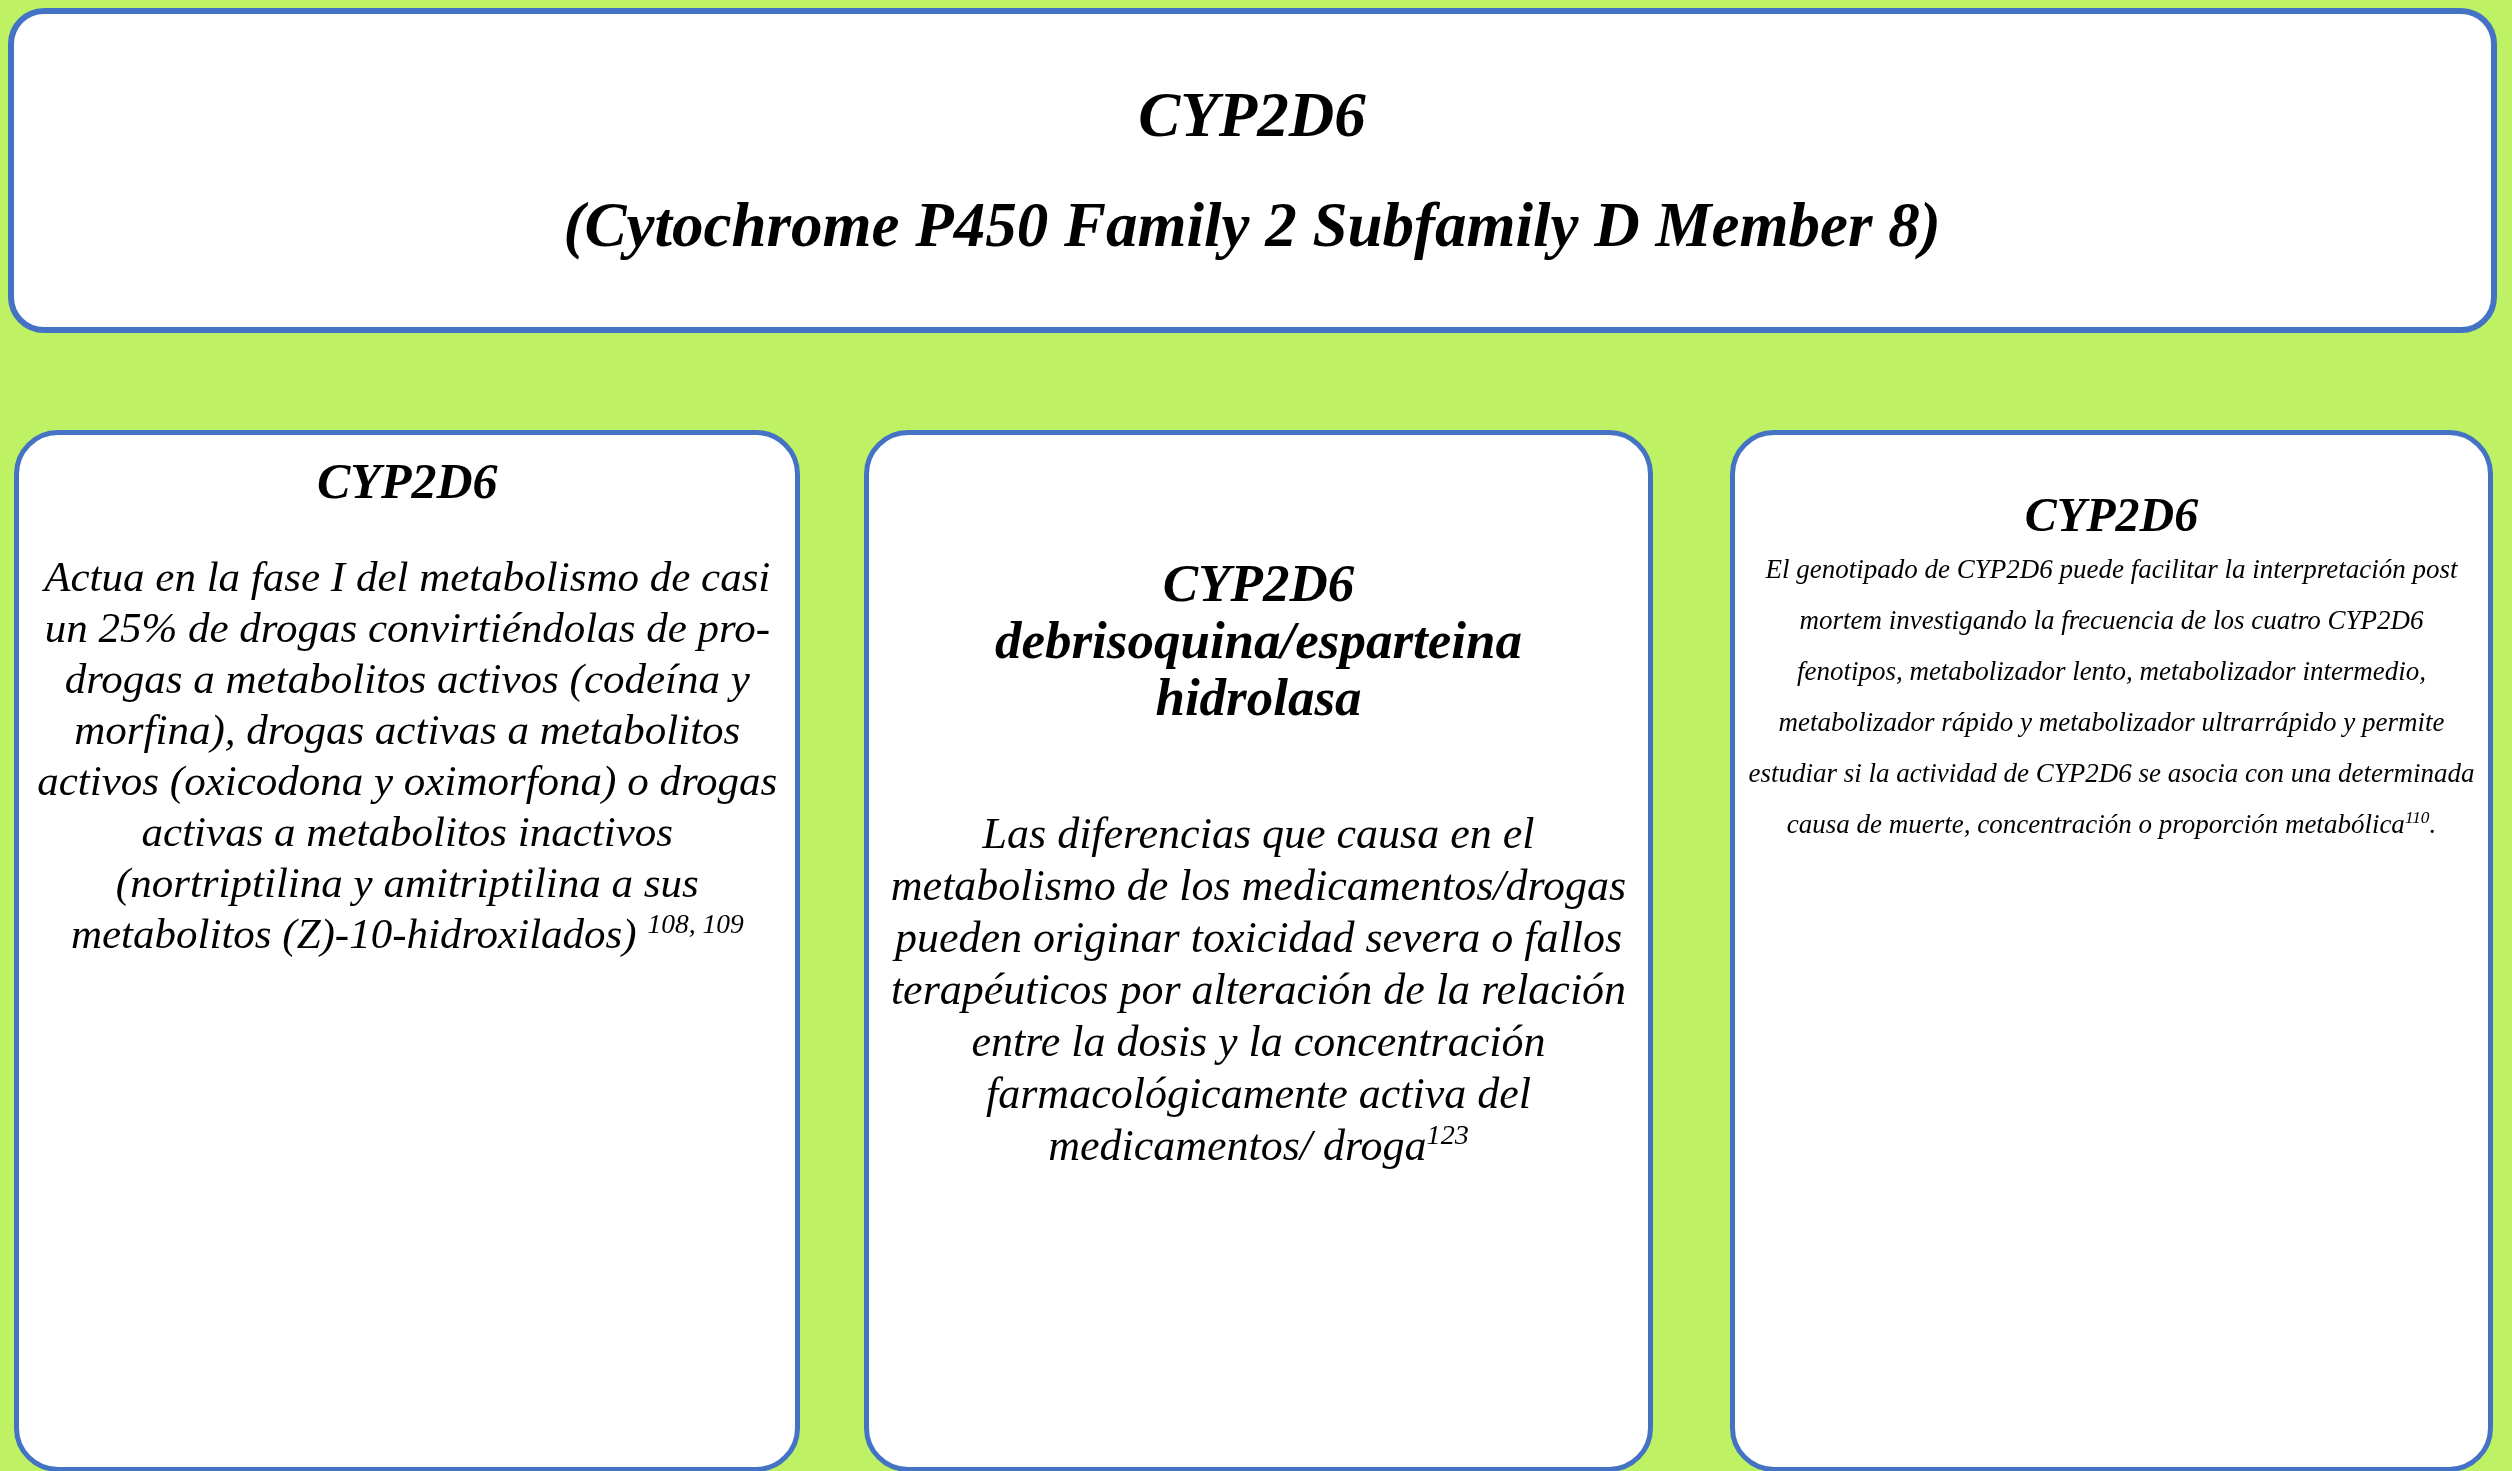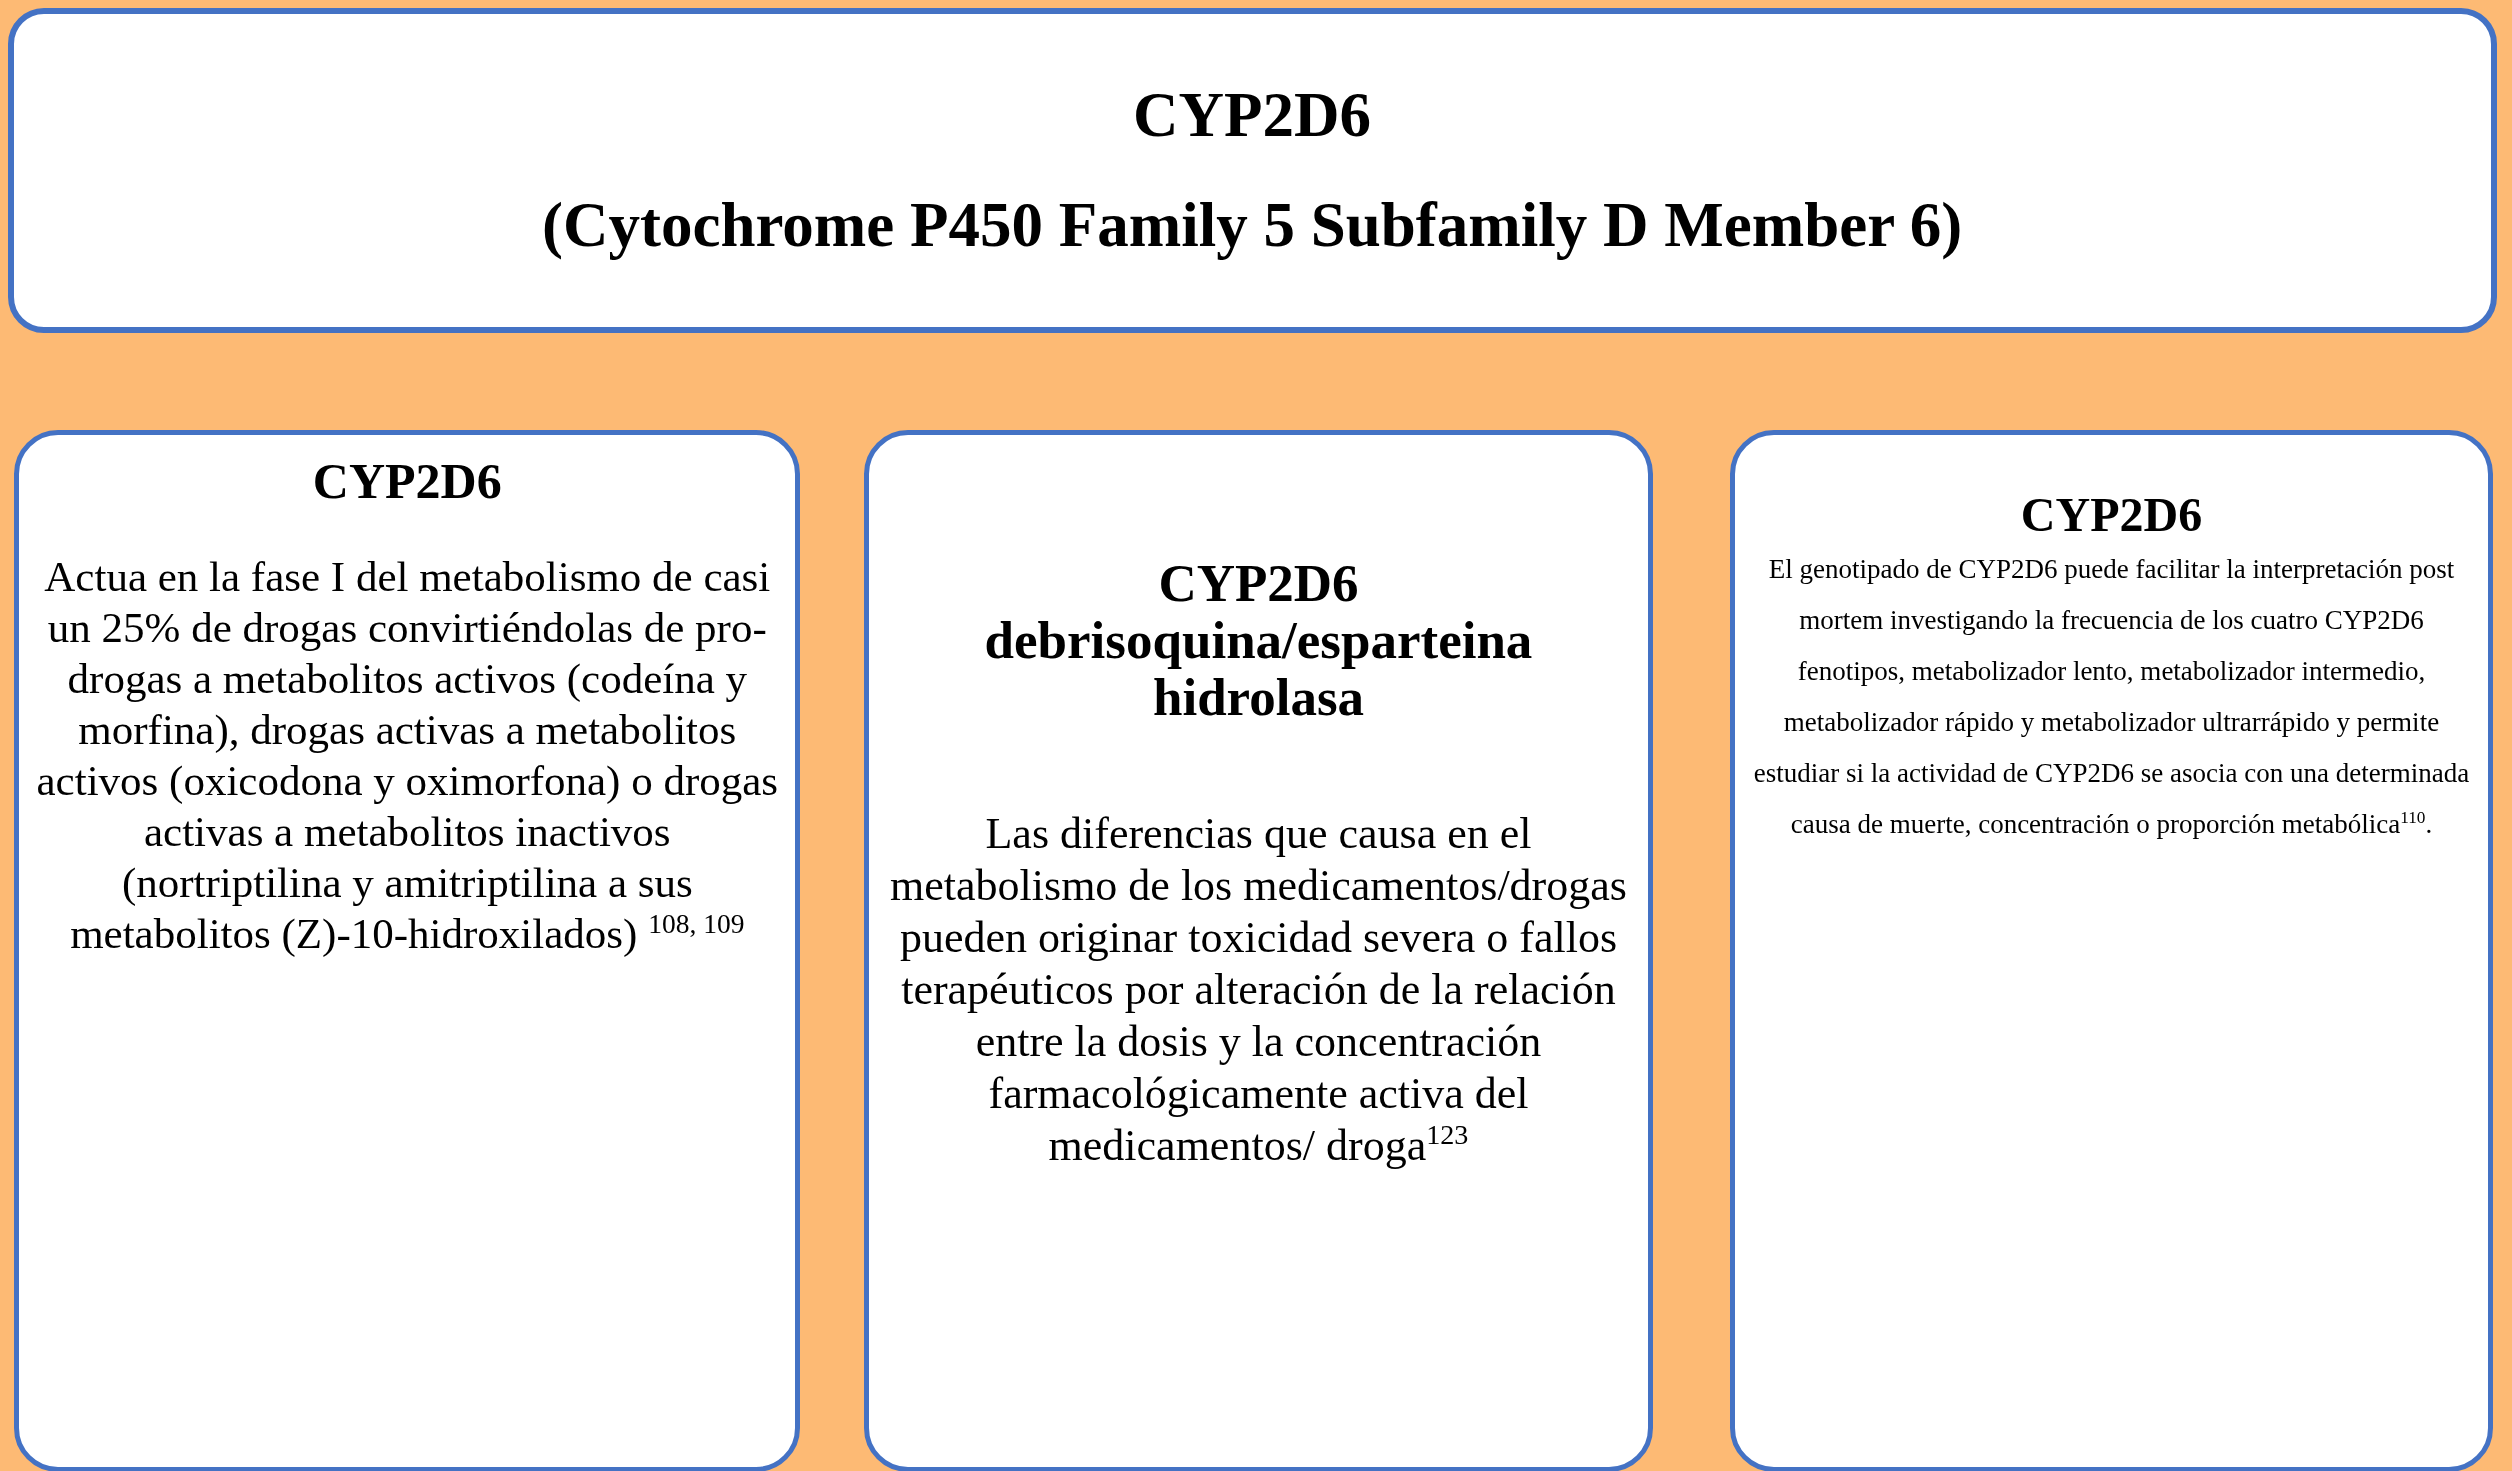--- a/index.html
+++ b/index.html
@@ -8,21 +8,22 @@
     width: 2512px;
     height: 1472px;
     font-family: "Liberation Serif", "DejaVu Serif", serif;
     color: #000000;
     overflow: hidden;
   }
   .canvas {
     position: relative;
     width: 2512px;
     height: 1472px;
-    background: #fdba74;
+    background: #bef264;
+    font-style: italic;
   }
   .rounded-box {
     position: absolute;
     border: 5.7px solid #4472C4;
     border-radius: 44px;
     background: #ffffff;
     text-align: center;
   }
   .header-box {
     left: 7.6px;
@@ -77,21 +78,21 @@
     line-height: 0;
   }
 </style>
 </head>
 <body>
 
 <div class="canvas">
 
   <div class="rounded-box header-box">
     <div class="figure-title">CYP2D6</div>
-    <div class="figure-subtitle">(Cytochrome P450 Family 5 Subfamily D Member 6)</div>
+    <div class="figure-subtitle">(Cytochrome P450 Family 2 Subfamily D Member 8)</div>
   </div>
 
   <div class="rounded-box card card-left">
     <div class="card-heading">CYP2D6</div>
     <p class="card-paragraph para-1"><span>Actua en la fase I del metabolismo de casi un 25% de drogas convirtiéndolas de pro-drogas a metabolitos activos (codeína y morfina), drogas activas a metabolitos activos (oxicodona y oximorfona) o drogas activas a metabolitos inactivos (nortriptilina y amitriptilina a sus metabolitos (Z)-10-hidroxilados) </span><sup class="sup">108, 109</sup><span></span></p>
   </div>
 
   <div class="rounded-box card card-middle">
     <div class="card-heading">CYP2D6
 debrisoquina/esparteina

